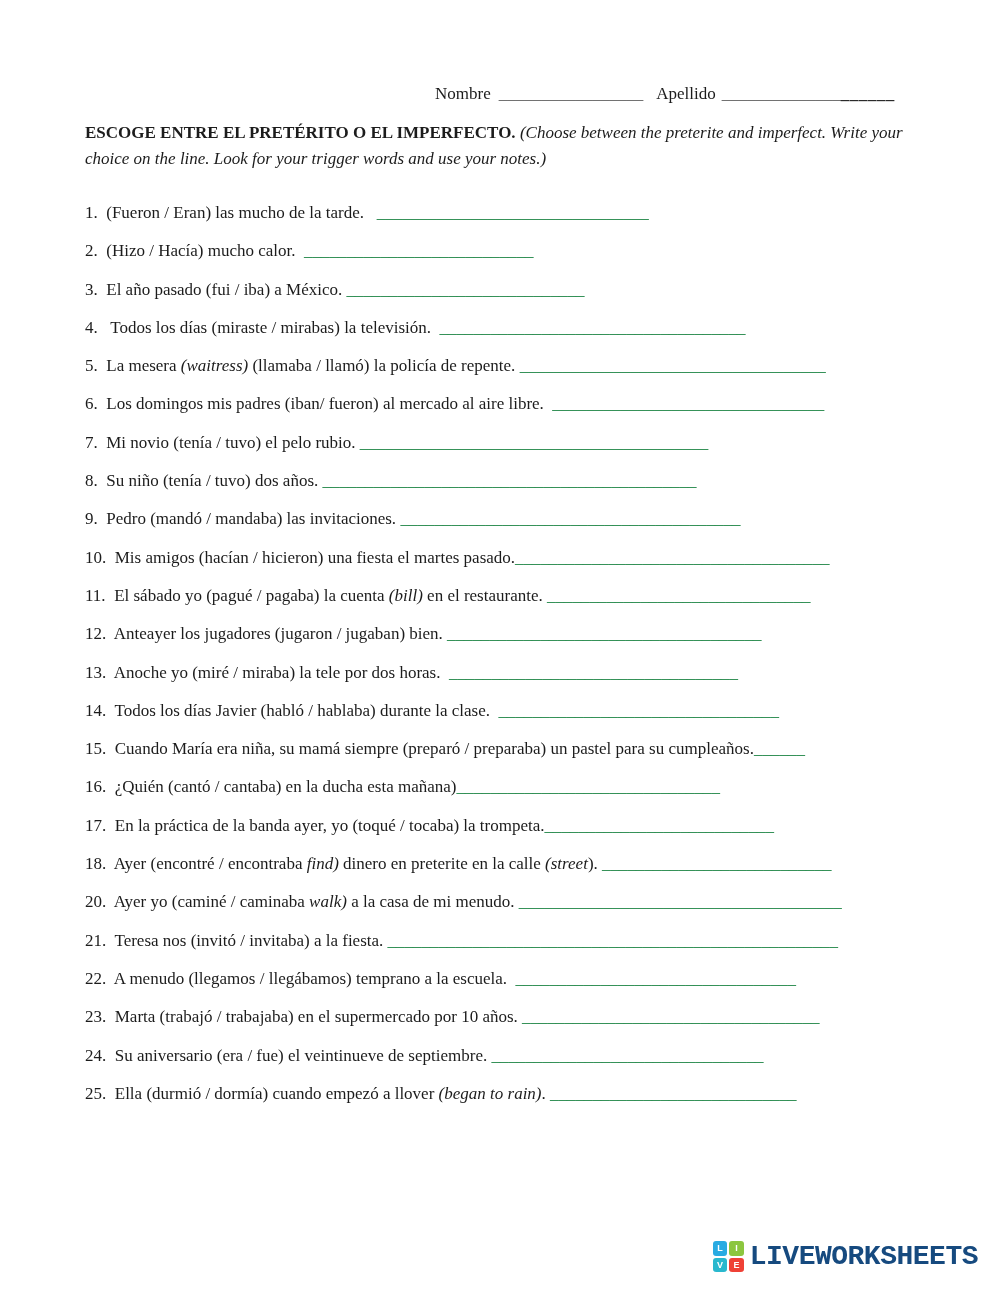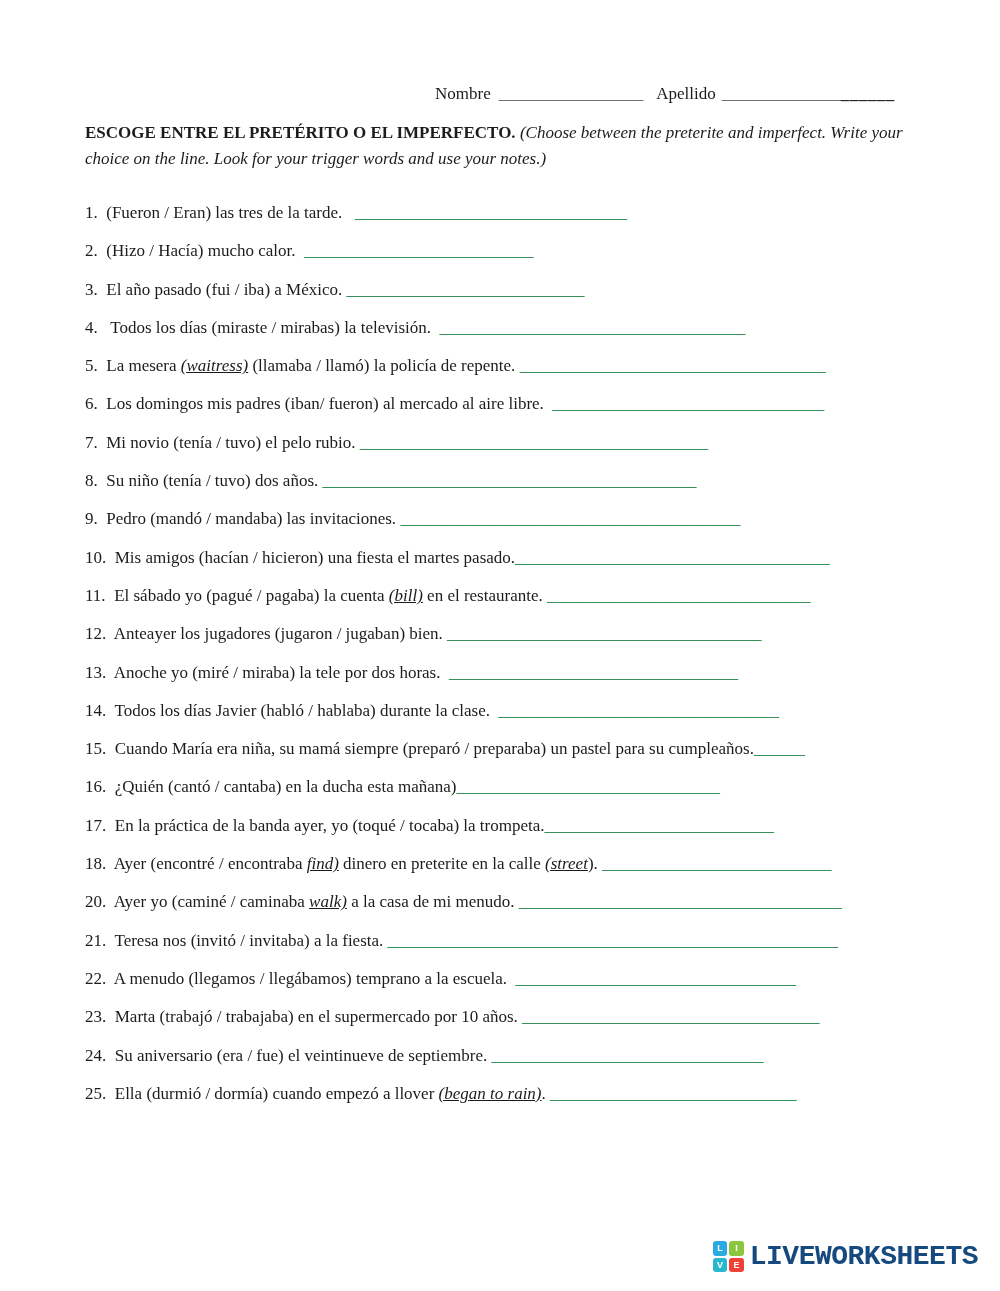--- a/index.html
+++ b/index.html
@@ -31,21 +31,21 @@
   }
   .instructions b { font-weight: bold; }
   .instructions i { font-style: italic; }
   .items { margin-top: 30px; }
   .item {
     font-size: 17px;
     line-height: 22px;
     margin-bottom: 16.3px;
     white-space: pre;
   }
-  .item em { font-style: italic; text-decoration: underline; }
+  .item em { font-style: italic; }
   .item .blank { color: #15803d; }
   .logo {
     position: absolute;
     right: 22px;
     bottom: 4px;
     display: flex;
     align-items: center;
     gap: 6px;
   }
   .logo-grid {
@@ -76,21 +76,21 @@
 </head>
 <body>
 
 <div class="sheet">
 
   <div class="header-line"><span class="lbl-nombre">Nombre</span><span class="hline">_________________</span><span class="gap-apellido">Apellido</span><span class="hline">______________</span><span class="hline-bold">______</span></div>
 
   <p class="instructions"><b>ESCOGE ENTRE EL PRETÉRITO O EL IMPERFECTO.</b> <i>(Choose between the preterite and imperfect. Write your choice on the line.  Look for your trigger words and use your notes.)</i></p>
 
   <div class="items">
-      <div class="item"><span>1.  </span><span>(Fueron / Eran) las tres de la tarde.   </span><span class="blank">________________________________</span></div>
+      <div class="item"><span>1.  </span><span>(Fueron / Eran) las mucho de la tarde.   </span><span class="blank">________________________________</span></div>
       <div class="item"><span>2.  </span><span>(Hizo / Hacía) mucho calor.  </span><span class="blank">___________________________</span></div>
       <div class="item"><span>3.  </span><span>El año pasado (fui / iba) a México. </span><span class="blank">____________________________</span></div>
       <div class="item"><span>4.   </span><span>Todos los días (miraste / mirabas) la televisión.  </span><span class="blank">____________________________________</span></div>
       <div class="item"><span>5.  </span><span>La mesera </span><em>(waitress)</em><span> (llamaba / llamó) la policía de repente. </span><span class="blank">____________________________________</span></div>
       <div class="item"><span>6.  </span><span>Los domingos mis padres (iban/ fueron) al mercado al aire libre.  </span><span class="blank">________________________________</span></div>
       <div class="item"><span>7.  </span><span>Mi novio (tenía / tuvo) el pelo rubio. </span><span class="blank">_________________________________________</span></div>
       <div class="item"><span>8.  </span><span>Su niño (tenía / tuvo) dos años. </span><span class="blank">____________________________________________</span></div>
       <div class="item"><span>9.  </span><span>Pedro (mandó / mandaba) las invitaciones. </span><span class="blank">________________________________________</span></div>
       <div class="item"><span>10.  </span><span>Mis amigos (hacían / hicieron) una fiesta el martes pasado.</span><span class="blank">_____________________________________</span></div>
       <div class="item"><span>11.  </span><span>El sábado yo (pagué / pagaba) la cuenta </span><em>(bill)</em><span> en el restaurante. </span><span class="blank">_______________________________</span></div>

